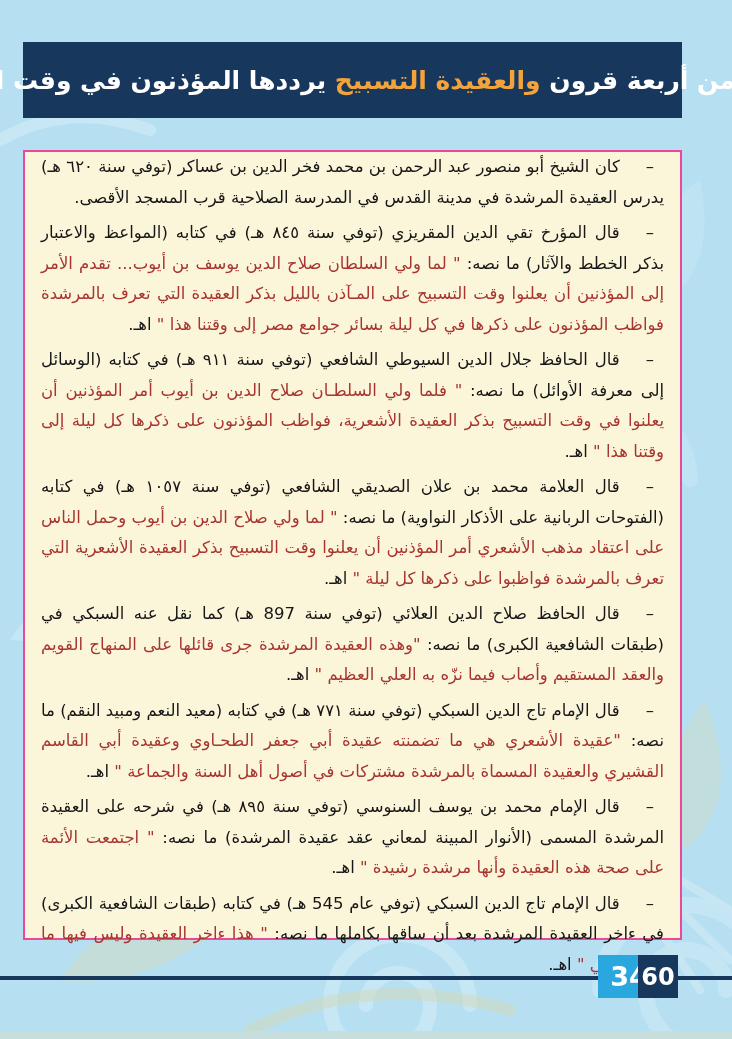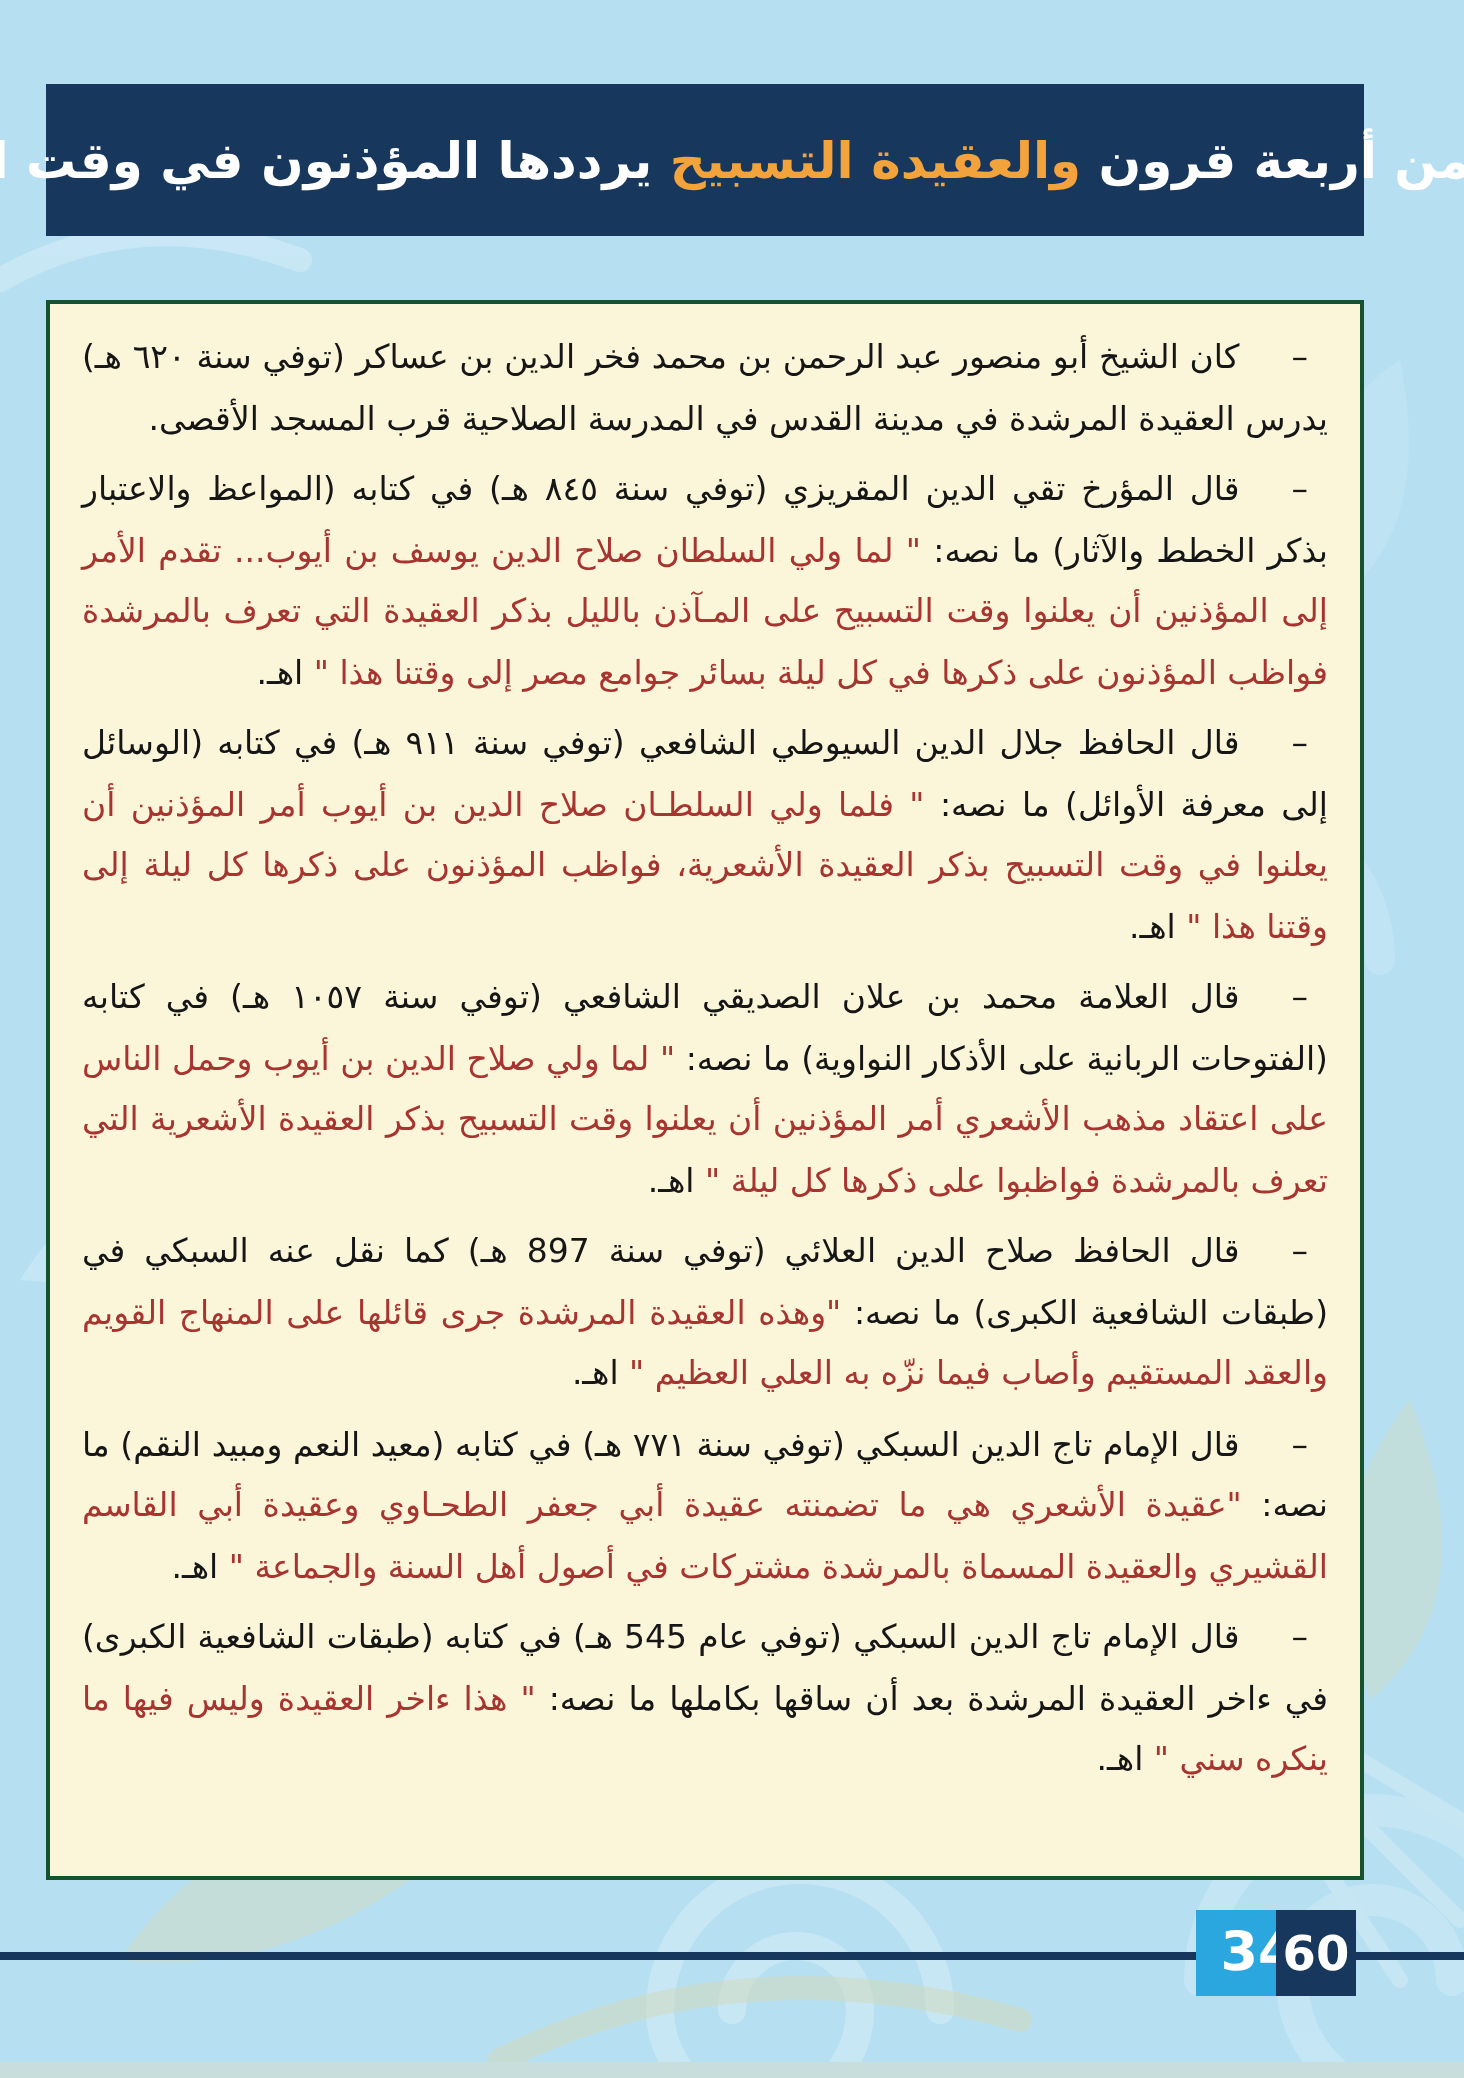--- a/index.html
+++ b/index.html
@@ -20,23 +20,23 @@
   .title-banner .title{
     color:#ffffff;font-size:25px;font-weight:bold;white-space:nowrap;
     letter-spacing:0;
   }
   .title .seg-orange{color:var(--accent-orange,#f2a33c);}
   .title .seg-white{color:#ffffff;}
 
   .content-panel{
     position:absolute;left:23px;top:150px;width:659px;height:790px;
     background:var(--cream,#fbf6da);
-    border:2px solid #14532d;
+    border:2px solid #ec4899;
     box-sizing:border-box;
-    padding:12px 16px 10px 16px;
+    padding:0 16px 10px 16px;
     z-index:2;
   }
   .para{
     font-size:16.5px;line-height:30.5px;color:#161616;
     text-align:justify;text-indent:10px;
     margin:0 0 5px 0;
   }
   .para:last-child{margin-bottom:0;}
   .para .dash{display:inline-block;margin-left:26px;text-indent:0;}
   .seg-quote{color:var(--quote-red,#a83430);}
@@ -83,20 +83,21 @@
 </div>
 
 <div class="content-panel">
   <div id="paragraph-list">
       <div class="para"><span class="dash">–</span><span class="seg-normal">كان الشيخ أبو منصور عبد الرحمن بن محمد فخر الدين بن عساكر (توفي سنة ٦٢٠ هـ) يدرس العقيدة المرشدة في مدينة القدس في المدرسة الصلاحية قرب المسجد الأقصى.</span></div>
       <div class="para"><span class="dash">–</span><span class="seg-normal">قال المؤرخ تقي الدين المقريزي (توفي سنة ٨٤٥ هـ) في كتابه (المواعظ والاعتبار بذكر الخطط والآثار) ما نصه: </span><span class="seg-quote">" لما ولي السلطان صلاح الدين يوسف بن أيوب... تقدم الأمر إلى المؤذنين أن يعلنوا وقت التسبيح على المـآذن بالليل بذكر العقيدة التي تعرف بالمرشدة فواظب المؤذنون على ذكرها في كل ليلة بسائر جوامع مصر إلى وقتنا هذا " </span><span class="seg-normal">اهـ.</span></div>
       <div class="para"><span class="dash">–</span><span class="seg-normal">قال الحافظ جلال الدين السيوطي الشافعي (توفي سنة ٩١١ هـ) في كتابه (الوسائل إلى معرفة الأوائل) ما نصه: </span><span class="seg-quote">" فلما ولي السلطـان صلاح الدين بن أيوب أمر المؤذنين أن يعلنوا في وقت التسبيح بذكر العقيدة الأشعرية، فواظب المؤذنون على ذكرها كل ليلة إلى وقتنا هذا " </span><span class="seg-normal">اهـ.</span></div>
       <div class="para"><span class="dash">–</span><span class="seg-normal">قال العلامة محمد بن علان الصديقي الشافعي (توفي سنة ١٠٥٧ هـ) في كتابه (الفتوحات الربانية على الأذكار النواوية) ما نصه: </span><span class="seg-quote">" لما ولي صلاح الدين بن أيوب وحمل الناس على اعتقاد مذهب الأشعري أمر المؤذنين أن يعلنوا وقت التسبيح بذكر العقيدة الأشعرية التي تعرف بالمرشدة فواظبوا على ذكرها كل ليلة " </span><span class="seg-normal">اهـ.</span></div>
       <div class="para"><span class="dash">–</span><span class="seg-normal">قال الحافظ صلاح الدين العلائي (توفي سنة 897 هـ) كما نقل عنه السبكي في (طبقات الشافعية الكبرى) ما نصه: </span><span class="seg-quote">"وهذه العقيدة المرشدة جرى قائلها على المنهاج القويم والعقد المستقيم وأصاب فيما نزّه به العلي العظيم " </span><span class="seg-normal">اهـ.</span></div>
       <div class="para"><span class="dash">–</span><span class="seg-normal">قال الإمام تاج الدين السبكي (توفي سنة ٧٧١ هـ) في كتابه (معيد النعم ومبيد النقم) ما نصه: </span><span class="seg-quote">"عقيدة الأشعري هي ما تضمنته عقيدة أبي جعفر الطحـاوي وعقيدة أبي القاسم القشيري والعقيدة المسماة بالمرشدة مشتركات في أصول أهل السنة والجماعة " </span><span class="seg-normal">اهـ.</span></div>
+      <div class="para"><span class="dash">–</span><span class="seg-normal">قال الإمام محمد بن يوسف السنوسي (توفي سنة ٨٩٥ هـ) في شرحه على العقيدة المرشدة المسمى (الأنوار المبينة لمعاني عقد عقيدة المرشدة) ما نصه: </span><span class="seg-quote">" اجتمعت الأئمة على صحة هذه العقيدة وأنها مرشدة رشيدة " </span><span class="seg-normal">اهـ.</span></div>
       <div class="para"><span class="dash">–</span><span class="seg-normal">قال الإمام تاج الدين السبكي (توفي عام 545 هـ) في كتابه (طبقات الشافعية الكبرى) في ءاخر العقيدة المرشدة بعد أن ساقها بكاملها ما نصه: </span><span class="seg-quote">" هذا ءاخر العقيدة وليس فيها ما ينكره سني " </span><span class="seg-normal">اهـ.</span></div>
     </div>
 </div>
 
 <div class="footer-rule"></div>
 <div class="pagebox pagebox-western">34</div>
 <div class="pagebox pagebox-arabic">60</div>
 <div class="bottom-strip"></div>
 
 </body></html>

